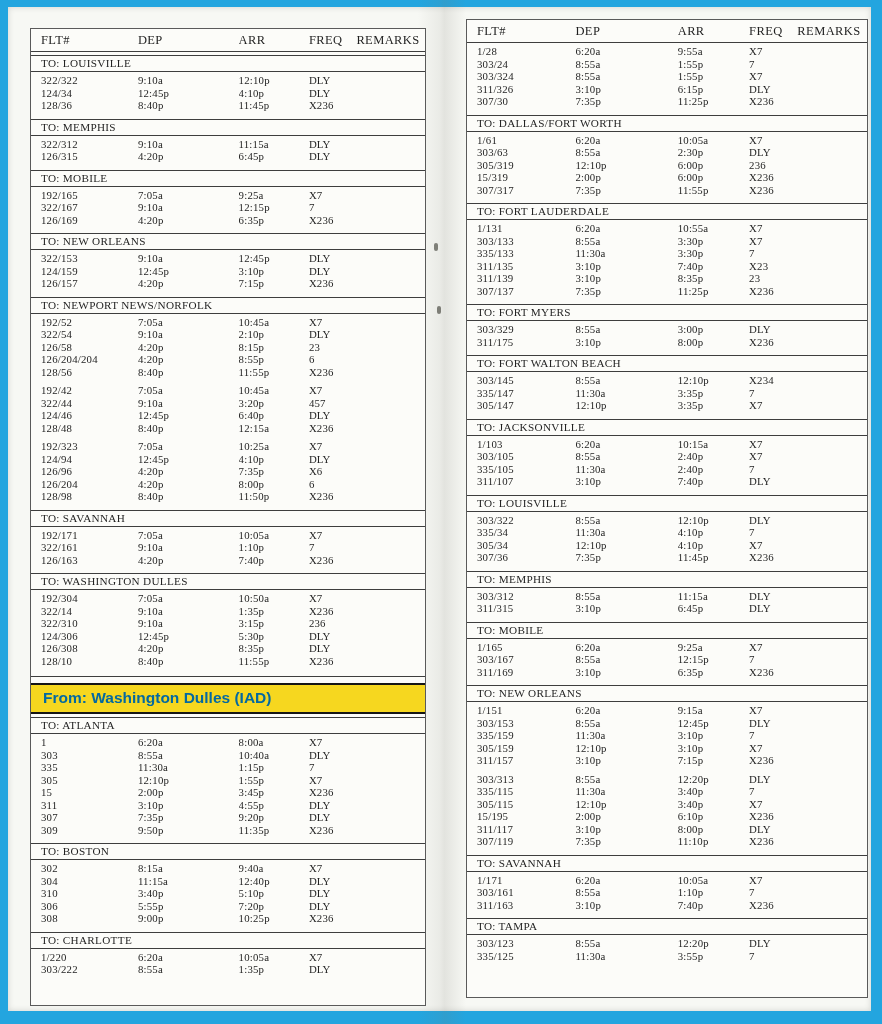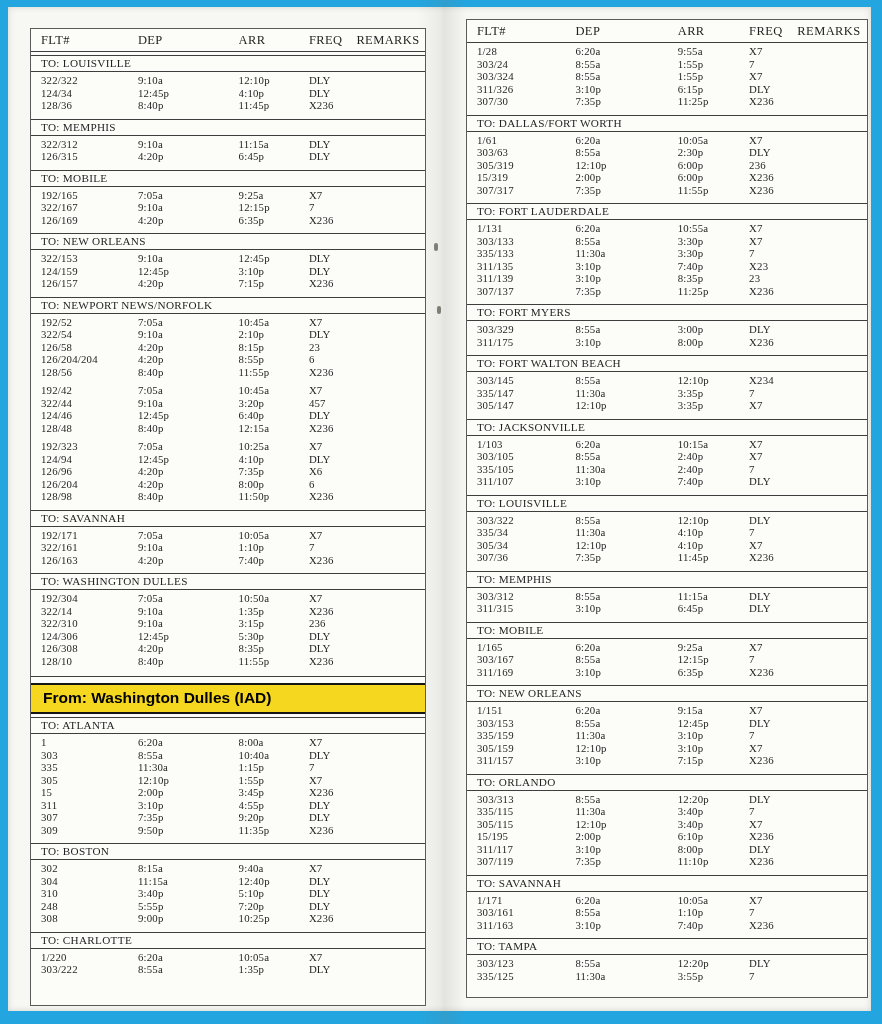--- a/index.html
+++ b/index.html
@@ -67,21 +67,21 @@
   }
   .banner {
     background: #f6d71f;
     border-top: 2px solid #151515;
     border-bottom: 2px solid #151515;
     font-family: "Liberation Sans", sans-serif;
     font-weight: 700;
     font-size: 15.5px;
     padding: 4px 0 5px 12px;
     margin-bottom: 2px;
-    color: #000000;
+    color: #0369a1;
   }
   .cell { white-space: nowrap; overflow: hidden; }
 </style>
 </head>
 <body>
 
 <div class="sheet"></div>
 <div class="gutter-shade"></div>
 <div class="staple s1"></div>
 <div class="staple s2"></div>
@@ -435,21 +435,21 @@
         <span class="cell"></span>
       </div>
       <div class="row data-row">
         <span class="cell">310</span>
         <span class="cell">3:40p</span>
         <span class="cell">5:10p</span>
         <span class="cell">DLY</span>
         <span class="cell"></span>
       </div>
       <div class="row data-row">
-        <span class="cell">248</span>
+        <span class="cell">306</span>
         <span class="cell">5:55p</span>
         <span class="cell">7:20p</span>
         <span class="cell">DLY</span>
         <span class="cell"></span>
       </div>
       <div class="row data-row">
         <span class="cell">308</span>
         <span class="cell">9:00p</span>
         <span class="cell">10:25p</span>
         <span class="cell">X236</span>
@@ -777,21 +777,20 @@
         <span class="cell"></span>
       </div>
       <div class="row data-row">
         <span class="cell">311/157</span>
         <span class="cell">3:10p</span>
         <span class="cell">7:15p</span>
         <span class="cell">X236</span>
         <span class="cell"></span>
       </div>
     </div>
-    <div class="section-title">TO: ORLANDO</div>
     <div class="rows">
       <div class="row data-row">
         <span class="cell">303/313</span>
         <span class="cell">8:55a</span>
         <span class="cell">12:20p</span>
         <span class="cell">DLY</span>
         <span class="cell"></span>
       </div>
       <div class="row data-row">
         <span class="cell">335/115</span>

